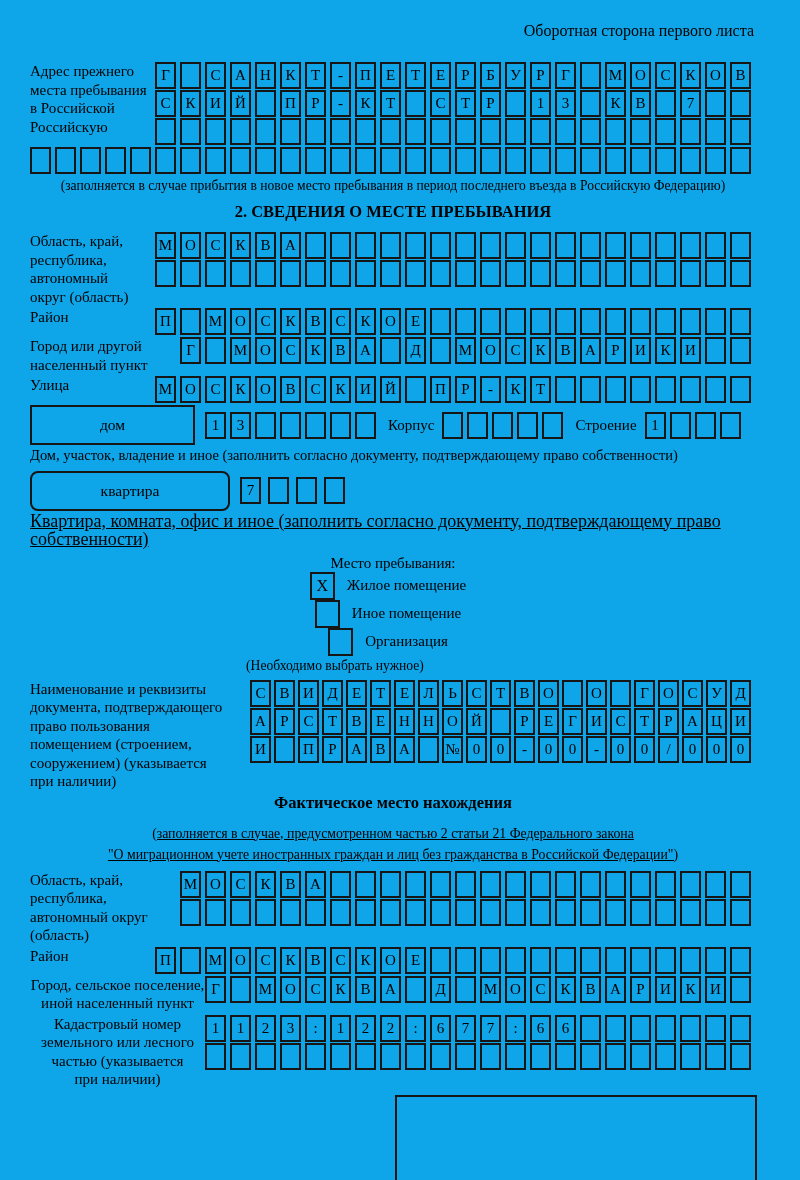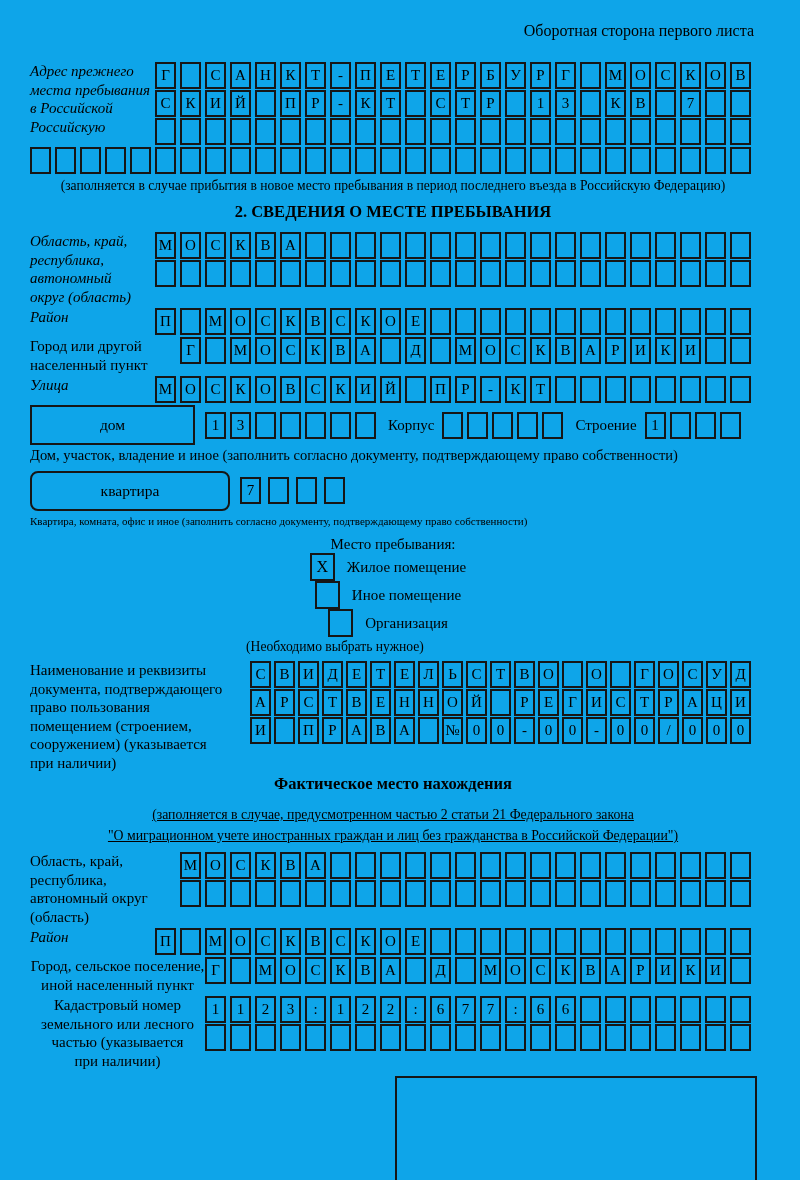--- a/index.html
+++ b/index.html
@@ -8,21 +8,21 @@
     width:800px; height:1180px;
     box-sizing:border-box;
     padding:14px 44px 0 30px;
     font-family:"Liberation Serif", serif;
     color:#000; background:#0ea5e9;
     overflow:hidden;
   }
   .hdr-right { text-align:right; font-size:16px; margin:8px 2px 22px 0; }
   .field { display:flex; align-items:flex-start; margin-bottom:2px; }
   .lbl { font-size:15px; line-height:18.5px; }
-  .w125 { flex:0 0 125px;font-style:italic; }
+  .w125 { flex:0 0 125px; }
   .w150 { flex:0 0 150px; }
   .w175 { flex:0 0 175px;text-align:center; }
   .w220 { flex:0 0 220px; }
   .rows { display:flex; flex-direction:column; gap:1px; }
   .cells { display:flex; gap:4px; }
   .cells.tight { gap:3px; }
   .cells.loose { gap:7px; }
   .cell {
     flex:0 0 21px; width:21px; height:27px;
     box-sizing:border-box; border:2px solid #161616;
@@ -376,21 +376,21 @@
 
   <div class="houserow">
     <div class="wide-box kv-box">квартира</div>
     <div class="cells loose gap10">
         <div class="cell">7</div>
         <div class="cell"></div>
         <div class="cell"></div>
         <div class="cell"></div>
       </div>
   </div>
-  <div class="lbl mb6" style="font-size:11px;">Квартира, комната, офис и иное (заполнить согласно документу, подтверждающему право собственности)</div>
+  <div class="lbl mb6" style="font-size:18px;text-decoration:underline;">Квартира, комната, офис и иное (заполнить согласно документу, подтверждающему право собственности)</div>
 
   <div class="stayrow">
     <span>Место пребывания:</span>
     <span class="opt">
       <span class="chk">X</span>
       <span class="optlbl">Жилое помещение</span>
     </span>
     <span class="opt">
       <span class="chk"></span>
       <span class="optlbl">Иное помещение</span>

